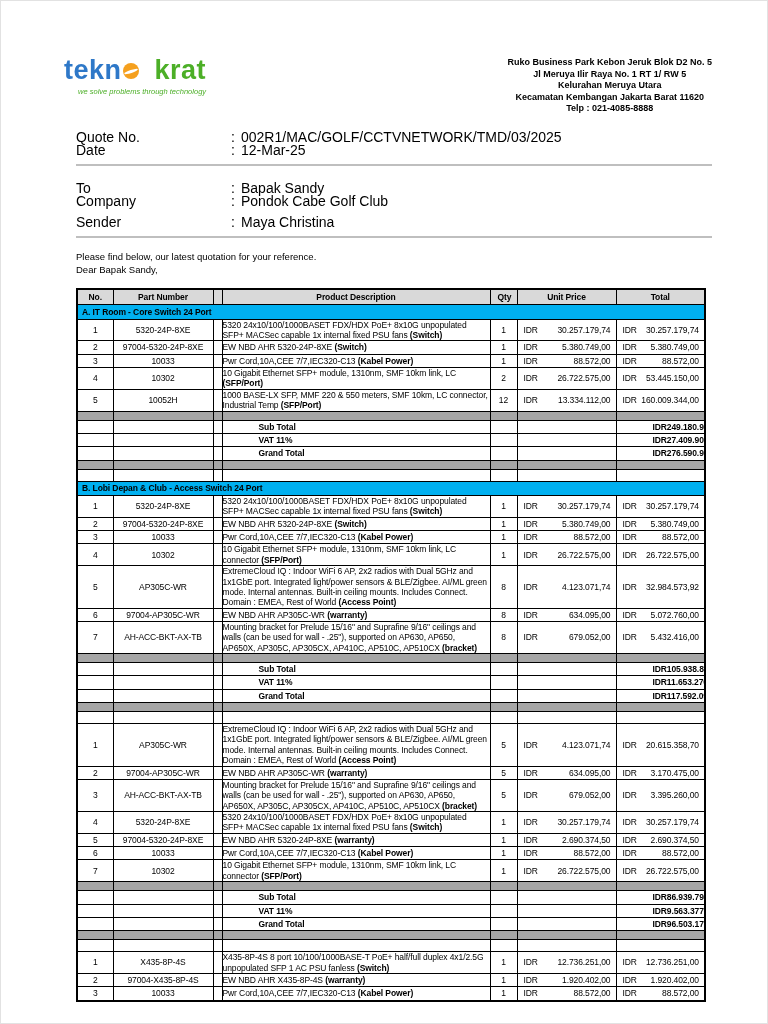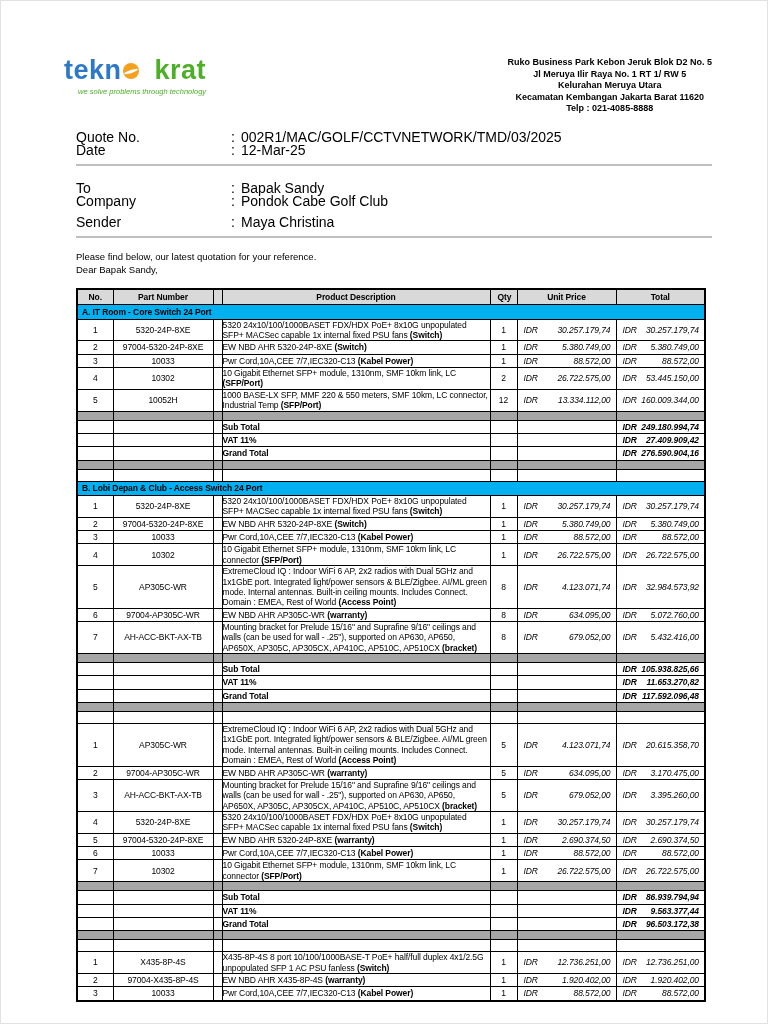--- a/index.html
+++ b/index.html
@@ -22,26 +22,26 @@
   .gap8{height:8px;}
   hr.rule{border:none;border-top:2px solid var(--rule-gray);margin:7px 55px 0 75px;}
   .letter{margin:12px 55px 0 75px;font-size:9.5px;line-height:13px;}
   table.qtable{border-collapse:collapse;table-layout:fixed;width:628px;margin:12px 0 0 75px;font-size:8.5px;line-height:1.22;letter-spacing:-0.1px;}
   .qtable th,.qtable td{border:1px solid #000;vertical-align:middle;padding:0;overflow:hidden;}
   .qtable{border:2px solid #000;}
   .qtable th{background:var(--table-header-bg);font-weight:bold;padding:2px 7px;text-align:center;}
   .cell-no,.cell-part{text-align:center;padding:1px 1px;}
   .cell-desc{padding:1px 4px;text-align:left;}
   .cell-qty{text-align:center;vertical-align:top;padding-top:2px;}
-  .money{display:flex;justify-content:space-between;align-items:flex-start;padding:1px 5px 1px 6px;font-style:italic;}
+  .money{display:flex;justify-content:space-between;align-items:flex-start;padding:1px 5px 1px 6px;}
   .money .amt{text-align:right;}
   .sep-row td{background:var(--separator-bg);height:8px;}
   .section-row td{background:var(--section-header-bg);font-weight:bold;padding:1.5px 4px;}
   .empty-row td{height:11px;}
-  .totals-row .cell-desc,.totals-row .money{font-weight:bold;}
+  .totals-row .cell-desc,.totals-row .money{font-weight:bold;padding-left:36px;}
   .bold{font-weight:bold;}
 </style>
 </head>
 <body>
 
 <div class="hdr">
   <div>
     <div class="logo-word"><span class="logo-t1">tekn</span><span class="logo-o"></span><span class="logo-t2">krat</span></div>
     <div class="tagline">we solve problems through technology</div>
   </div>

